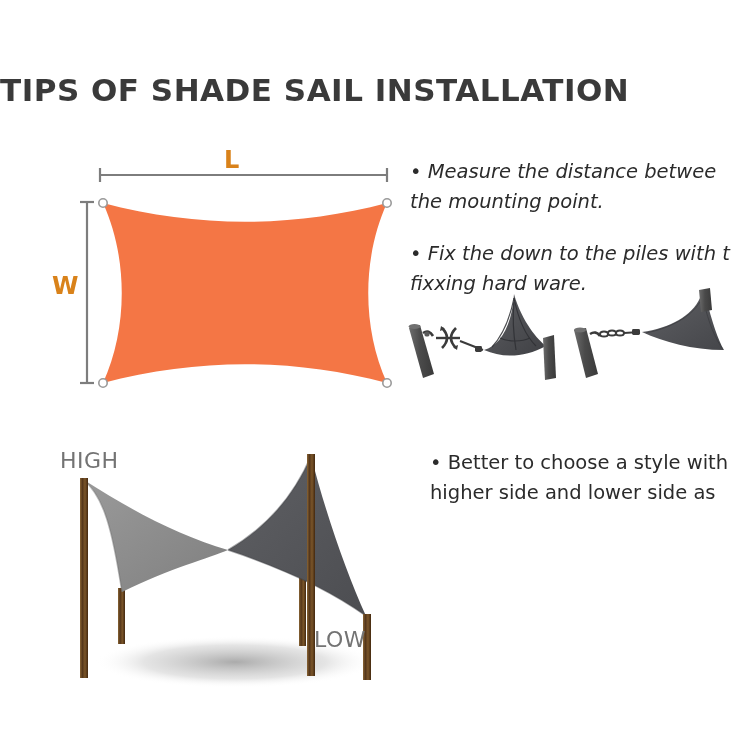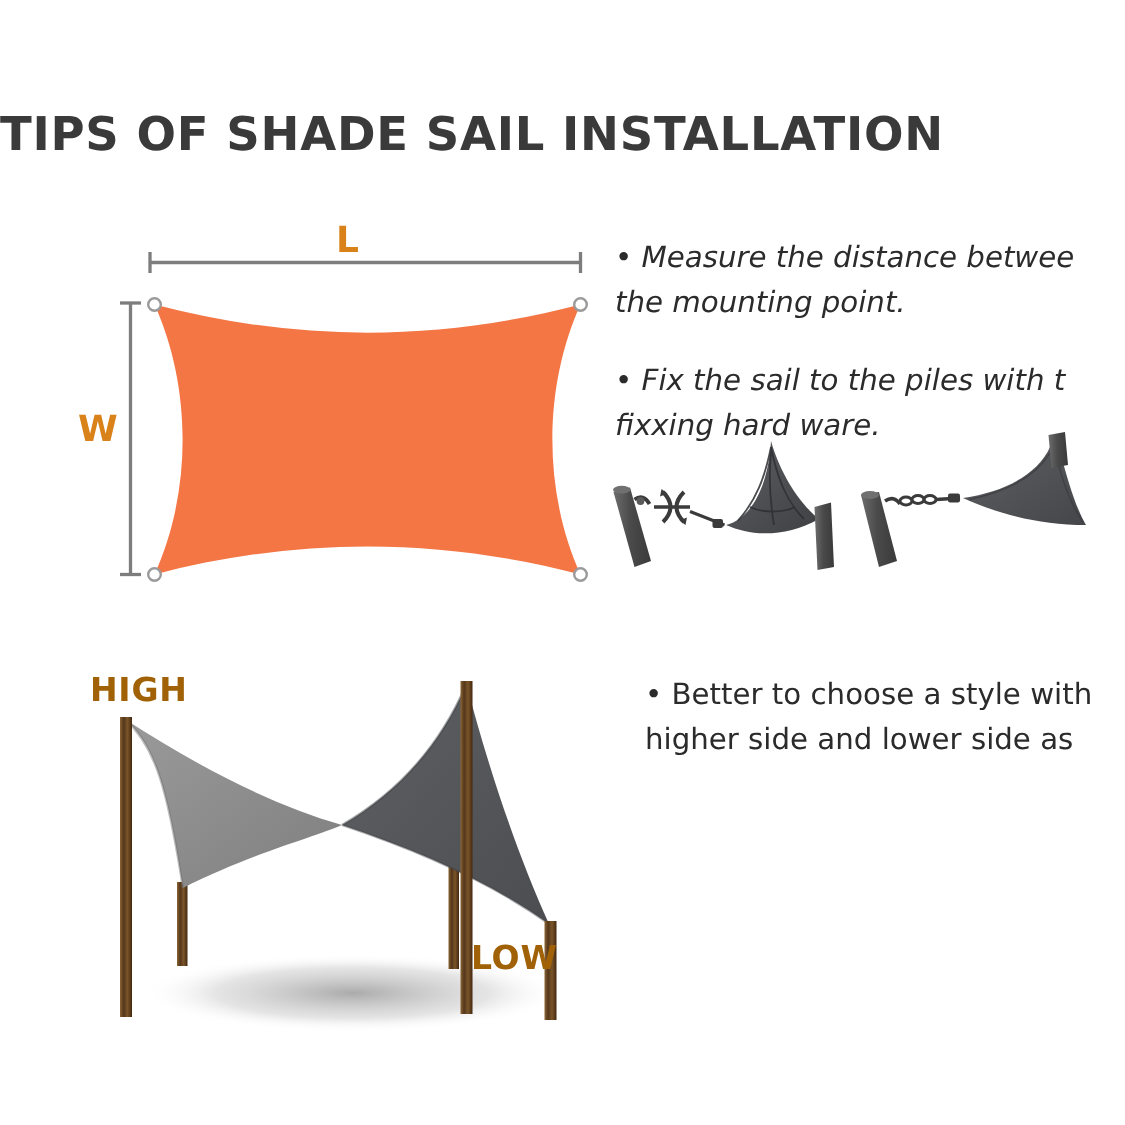--- a/index.html
+++ b/index.html
@@ -56,23 +56,23 @@
     font-size: 24px;
     color: #d9821a;
   }
   #label-L { left: 224px; top: 146px; }
   #label-W { left: 52px;  top: 272px; }
 
   
   .hl-label {
     position: absolute;
     font-family: "DejaVu Sans", sans-serif;
-    font-weight: bold;
+    font-weight: normal;
     font-size: 22px;
-    color: #a16207;
+    color: #737373;
     letter-spacing: 0.5px;
   }
   #label-high { left: 60px;  top: 448px; }
   #label-low  { left: 314px; top: 627px; }
 
   
   .art {
     position: absolute;
     pointer-events: none;
   }
@@ -263,21 +263,21 @@
 
   <div id="label-high" class="hl-label">HIGH</div>
   <div id="label-low" class="hl-label">LOW</div>
 
   <div id="tips-top" class="text-block">
     <div class="para">
       <span class="line">• Measure the distance betwee</span>
       <span class="line">the mounting point.</span>
     </div>
     <div class="para">
-      <span class="line">• Fix the sail to the piles with t</span>
+      <span class="line">• Fix the down to the piles with t</span>
       <span class="line">fixxing hard ware.</span>
     </div>
   </div>
 
   <div id="tips-bot" class="text-block">
     <div class="para">
       <span class="line">• Better to choose a style with</span>
       <span class="line">higher side and lower side as</span>
     </div>
   </div>

